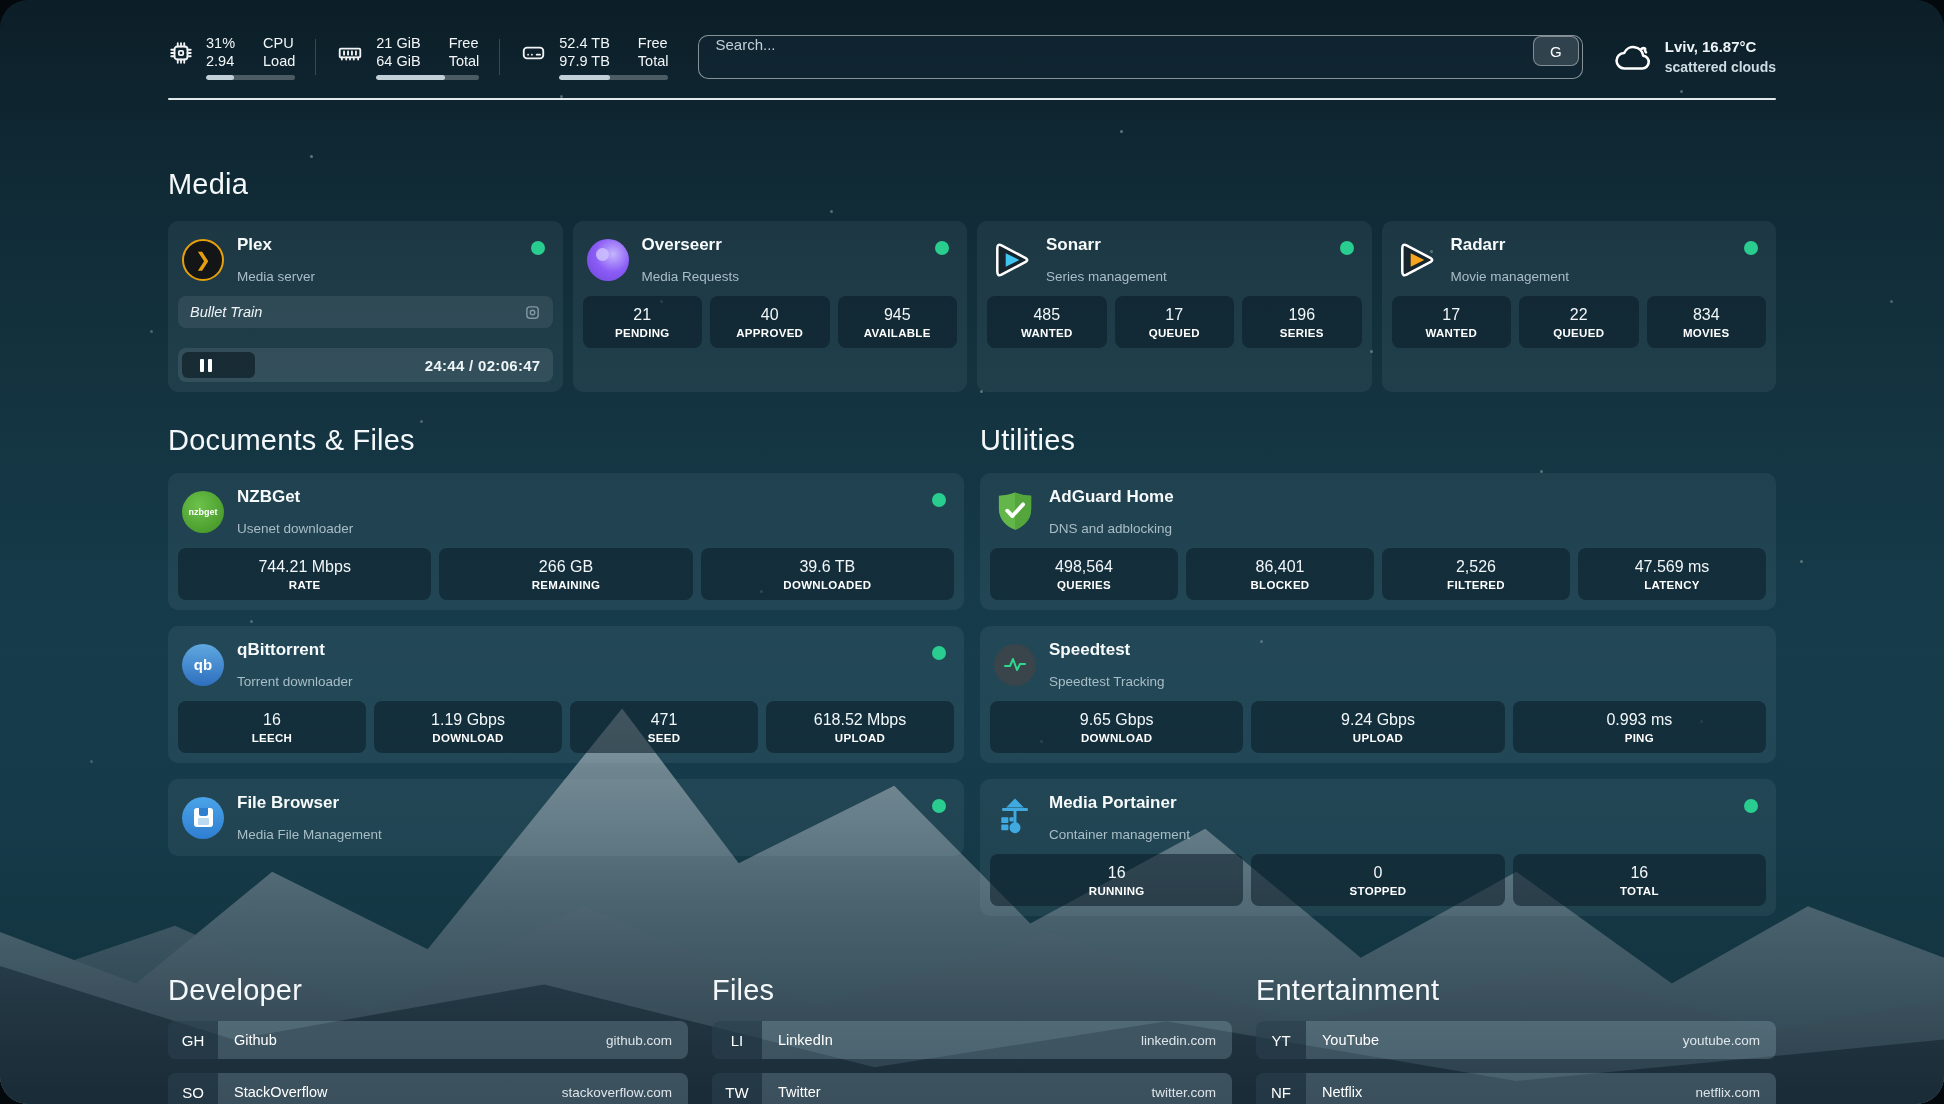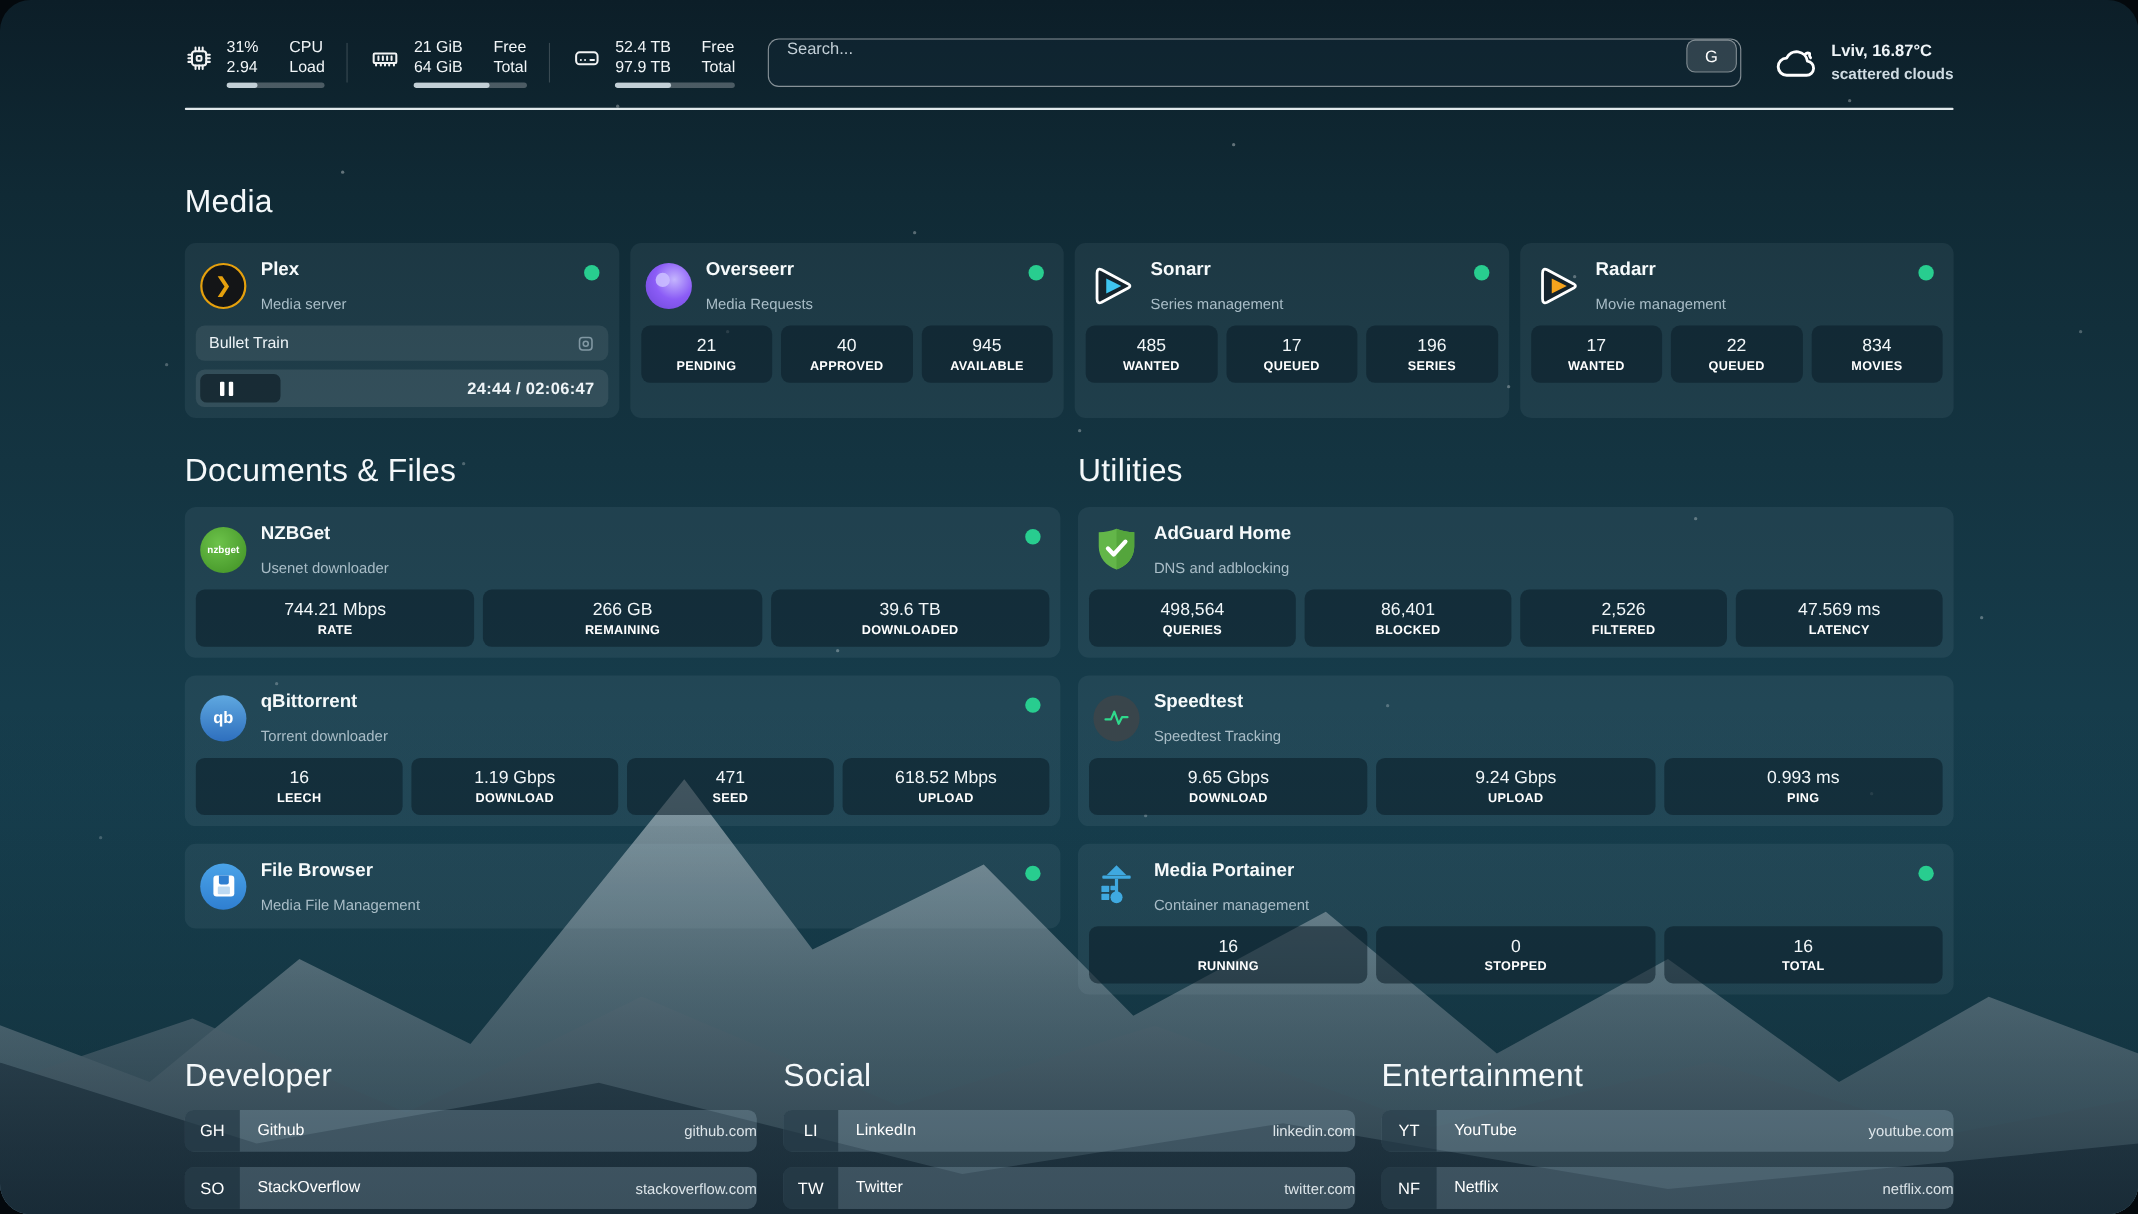--- a/index.html
+++ b/index.html
@@ -85,21 +85,21 @@
   .svc-sub { font-size:13.5px; color:#a9bdc7; margin-top:14px; }
   .dot { position:absolute; right:8px; top:10px; width:14px; height:14px; border-radius:50%; background:#28cd8f; }
 
   .stats { display:flex; gap:8px; }
   .stat { flex:1; background:rgba(10,28,38,.55); border-radius:8px; padding:10px 4px 9px; text-align:center; }
   .stat .v { font-size:16px; color:#f2f7f9; }
   .stat .l { font-size:11.5px; font-weight:700; margin-top:3px; letter-spacing:.3px; color:#fff; }
 
   
   .np-row { display:flex; align-items:center; background:rgba(255,255,255,.08); border-radius:8px;
-    height:32px; padding:0 12px; font-size:14.5px; margin-bottom:8px; }
+    height:32px; padding:0 12px; font-size:14.5px; margin-bottom:20px;font-style:italic; }
   .np-cam { margin-left:auto; display:flex; opacity:.75; cursor:pointer; }
   .player { position:relative; display:flex; align-items:center; background:rgba(255,255,255,.09);
     border-radius:8px; height:34px; padding:0 12px; overflow:hidden; }
   .player-fill { position:absolute; left:4px; top:4px; bottom:4px; width:19.5%; background:rgba(8,22,31,.62); border-radius:6px; }
   .pause-btn { position:relative; z-index:1; display:flex; gap:4px; margin-left:6px; cursor:pointer; background:none; border:0; padding:4px; }
   .pause-btn i { display:block; width:4px; height:13px; background:#fff; border-radius:1px; }
   .player-time { position:relative; z-index:1; margin-left:auto; font-weight:700; font-size:15px; letter-spacing:.3px; }
 
   
   .plex-badge { width:42px; height:42px; border-radius:50%; background:#141517; border:2.5px solid #e5a00d;
@@ -118,21 +118,21 @@
   .floppy::after { content:""; position:absolute; bottom:2px; left:4px; width:11px; height:7px; background:#bcd9f2; border-radius:1px; }
   .st-icon { background:#39454b; }
 
   
   .bookmarks { display:grid; grid-template-columns:repeat(3,1fr); gap:24px; margin-top:58px; }
   .bm-row { display:flex; align-items:center; height:38px; border-radius:8px; overflow:hidden;
     background:rgba(168,198,213,.24); margin-top:14px; cursor:pointer; }
   .bm-abbr { width:50px; align-self:stretch; background:rgba(12,32,44,.5); display:flex;
     align-items:center; justify-content:center; font-size:15px; color:#fff; }
   .bm-label { padding-left:16px; font-size:14.5px; color:#fff; }
-  .bm-domain { margin-left:auto; font-size:13.5px; color:#eaf1f5; opacity:.92; }
+  .bm-domain { margin-left:auto; padding-right:16px; font-size:13.5px; color:#eaf1f5; opacity:.92; }
 
   svg { display:block; }
 </style>
 </head>
 <body>
 
 <div class="page">
   <div class="bg-layer mtn-back"></div>
   <div class="bg-layer mtn-mid"></div>
   <div class="bg-layer mtn-front"></div>
@@ -562,21 +562,21 @@
           <span class="bm-domain">stackoverflow.com</span>
         </div>
         <div class="bm-row">
           <span class="bm-abbr">DT</span>
           <span class="bm-label">DEV</span>
           <span class="bm-domain">dev.to</span>
         </div>
       </div>
 
       <div>
-        <h2 class="sec-title">Social</h2>
+        <h2 class="sec-title">Files</h2>
         <div class="bm-row">
           <span class="bm-abbr">LI</span>
           <span class="bm-label">LinkedIn</span>
           <span class="bm-domain">linkedin.com</span>
         </div>
         <div class="bm-row">
           <span class="bm-abbr">TW</span>
           <span class="bm-label">Twitter</span>
           <span class="bm-domain">twitter.com</span>
         </div>

